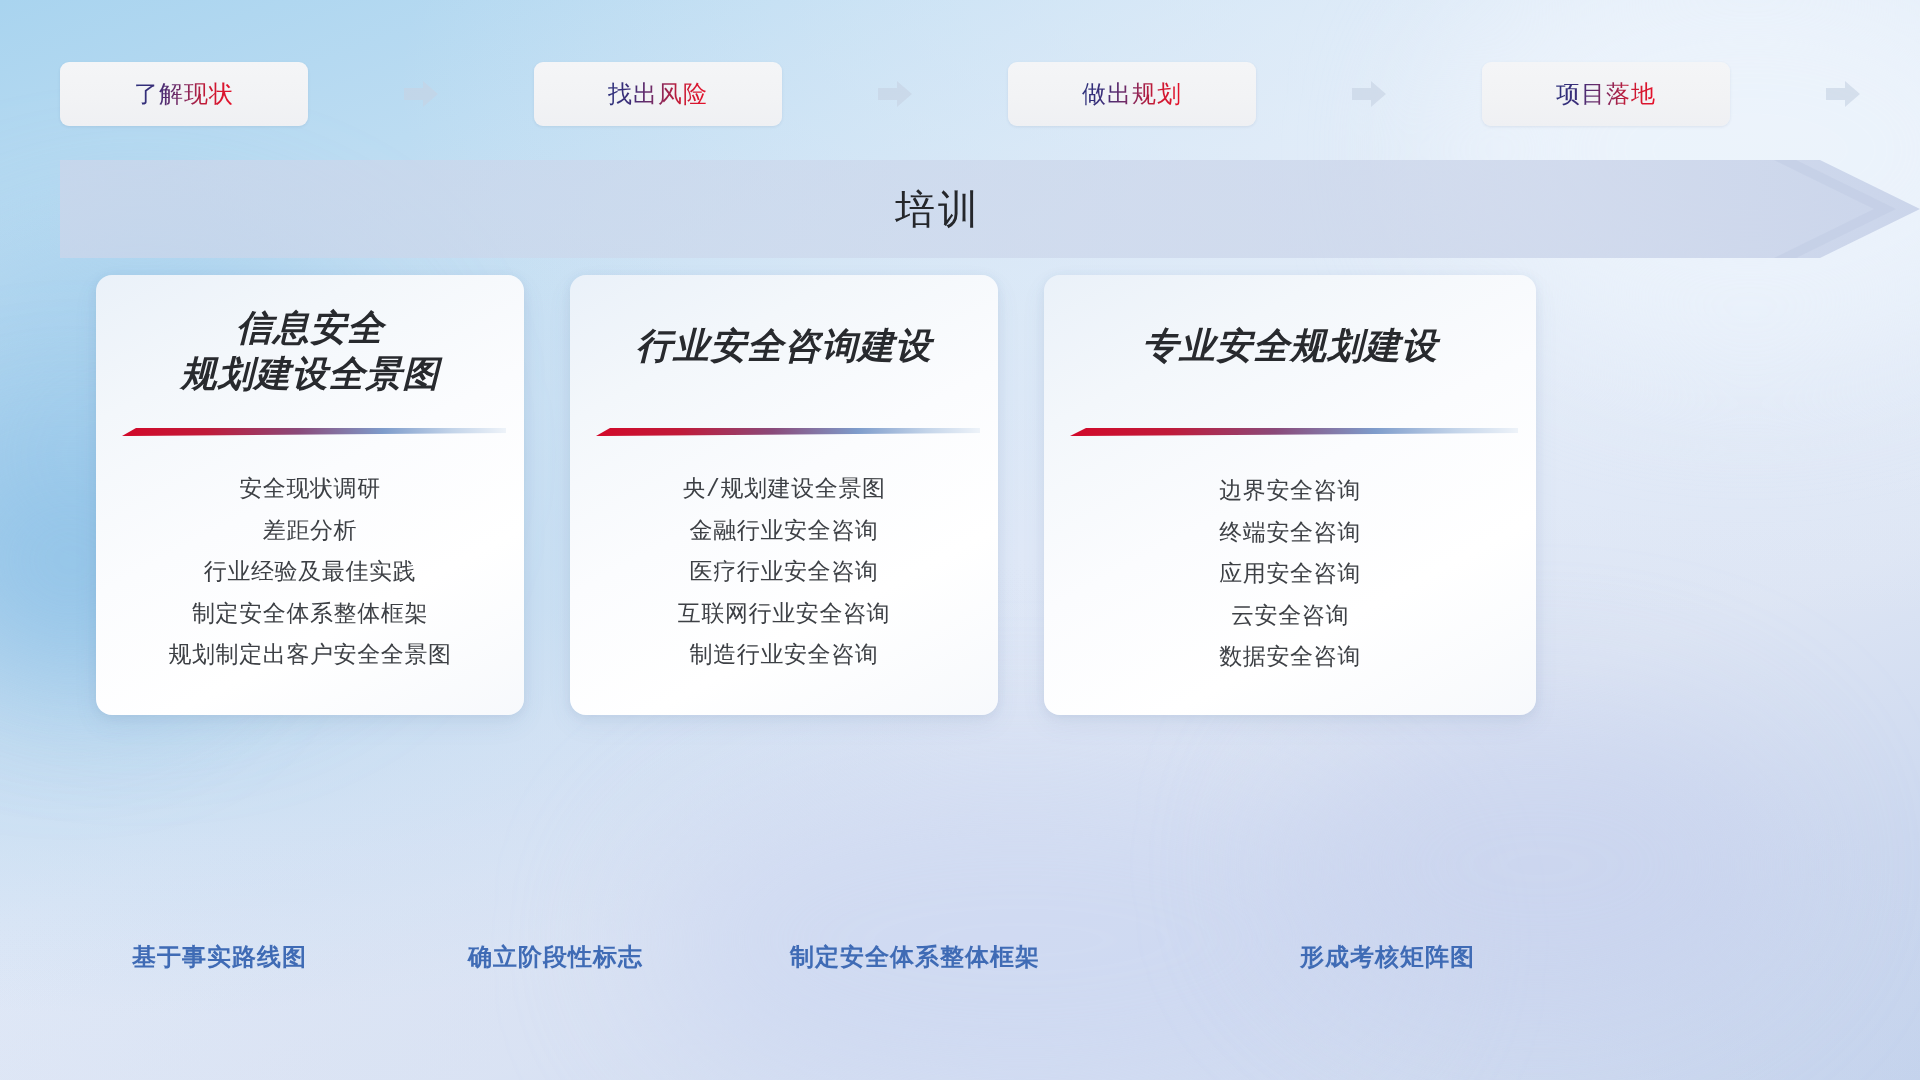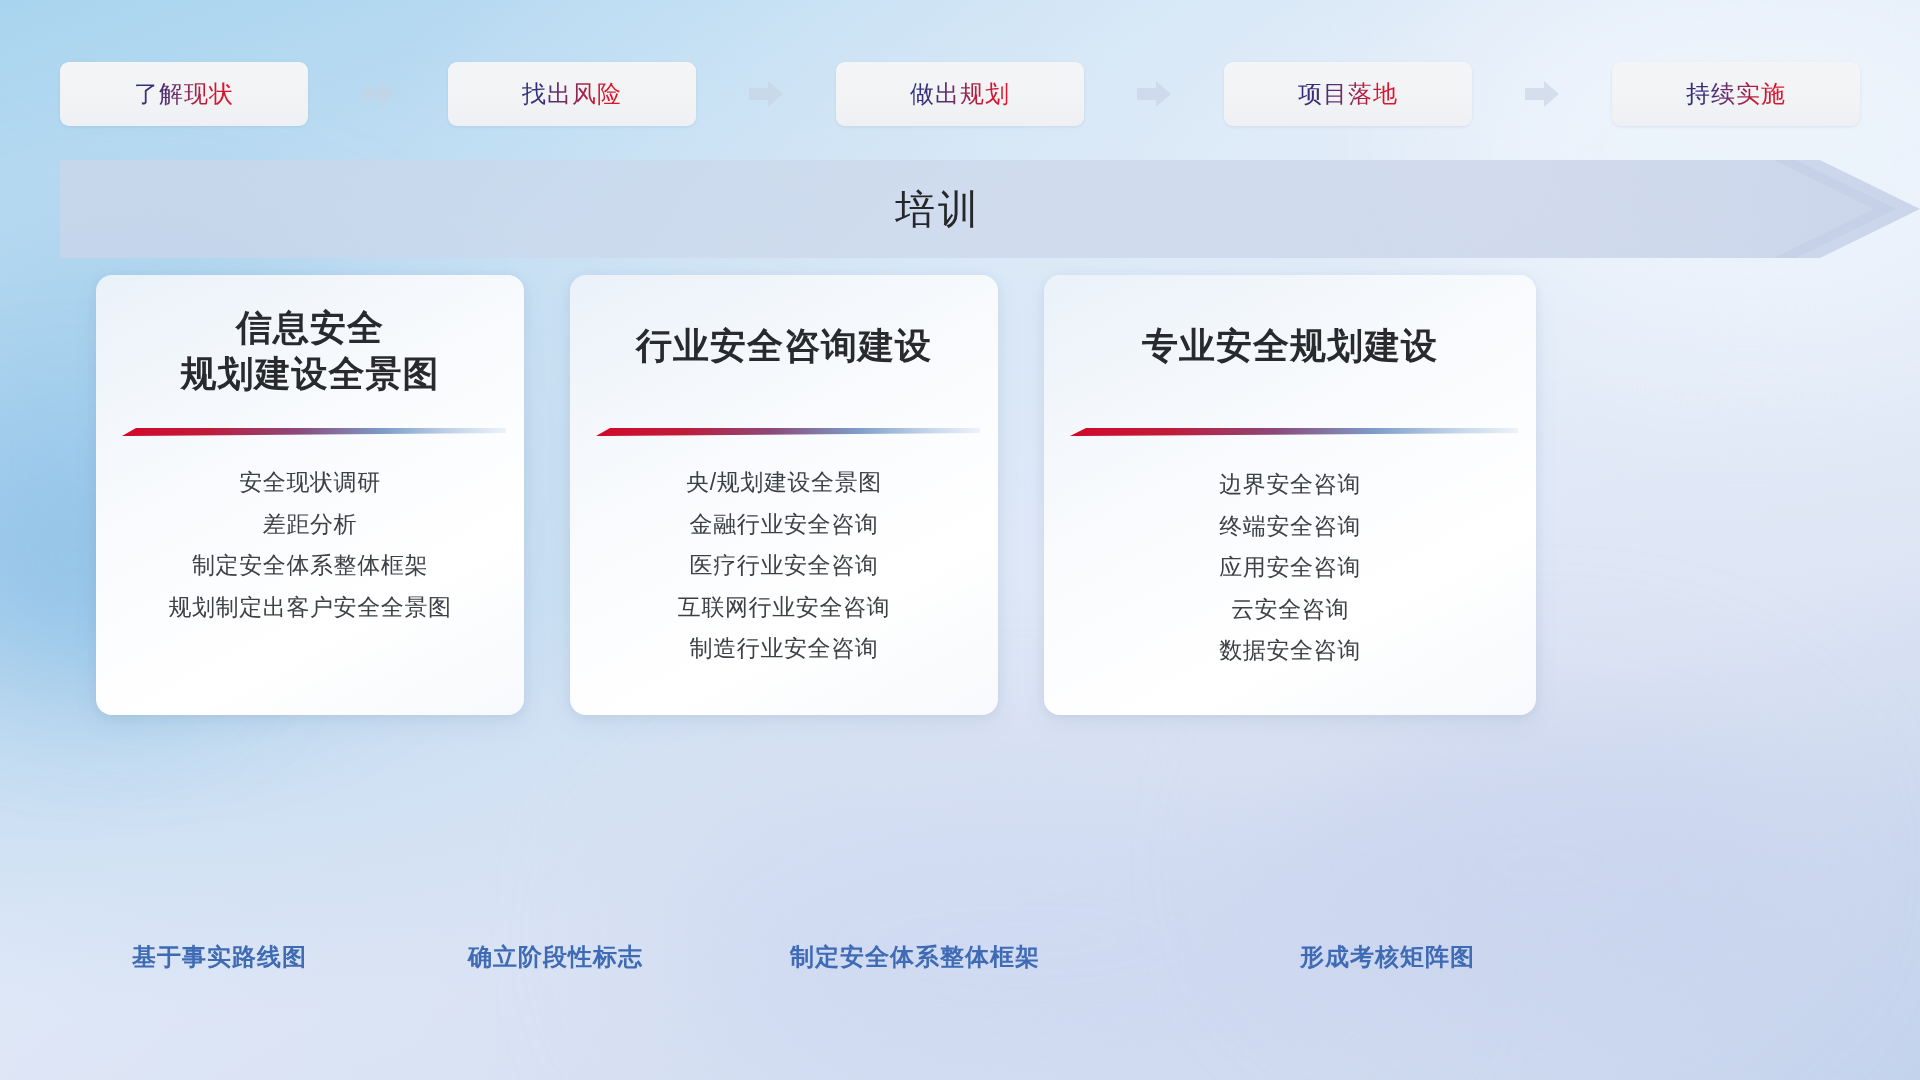--- a/index.html
+++ b/index.html
@@ -90,20 +90,21 @@
   .card-1{left:0;width:428px;}
   .card-2{left:474px;width:428px;}
   .card-3{left:948px;width:492px;}
 
   .card-title{
     position:absolute;left:0;right:0;top:34px;
     text-align:center;
     font-size:36px;font-weight:700;color:#282a2e;line-height:1.28;
     letter-spacing:1px;
     white-space:pre-line;
+    font-style:italic;
   }
   .card-1 .card-title{top:30px;}
   .card-2 .card-title{top:48px;}
   .card-3 .card-title{top:48px;}
 
   .divider{
     position:absolute;left:26px;right:18px;height:9px;
   }
   .card-1 .divider{top:152px;}
   .card-2 .divider{top:152px;}
@@ -113,21 +114,21 @@
   .card-list{
     position:absolute;left:14px;right:14px;top:196px;
     text-align:center;
   }
   .card-list li{
     list-style:none;
     font-size:23px;color:#3d4045;line-height:1;
     padding:0;margin:0 0 18.5px 0;
     letter-spacing:.6px;white-space:nowrap;
   }
-  .card-list{margin:0;padding:0;}
+  .card-list{margin:8px;padding:0;font-family:Liberation Mono, monospace;}
   .card-3 .card-list{top:198px;}
 
   
   #captions{
     position:absolute;left:0;top:945px;width:1920px;height:40px;text-decoration:underline;
   }
   .caption{
     position:absolute;top:0;
     font-size:24px;font-weight:700;color:#3f6bb5;letter-spacing:1px;
     white-space:nowrap;line-height:1;
@@ -178,23 +179,20 @@
 
     <div class="chip">
       <span class="chip-label">项目落地</span>
     </div>
     <span class="step-arrow">
       <svg viewBox="0 0 34 30">
           <path d="M0 9 H19 V2 L34 15 L19 28 V21 H0 Z" fill="#c7d3e4"></path>
         </svg>
     </span>
 
-    <div class="chip">
-      <span class="chip-label">持续实施</span>
-    </div>
   </div>
 
   <div id="band">
     <svg viewBox="0 0 1860 98" preserveAspectRatio="none">
       <defs>
         <linearGradient id="bandGrad" x1="0" y1="0" x2="1" y2="0">
           <stop offset="0" stop-color="#cdd6ea" stop-opacity=".72"></stop>
           <stop offset="0.35" stop-color="#ccd6ea" stop-opacity=".62"></stop>
           <stop offset="0.72" stop-color="#c8d2e8" stop-opacity=".66"></stop>
           <stop offset="1" stop-color="#c2cde6" stop-opacity=".78"></stop>
@@ -222,20 +220,21 @@
               <stop offset="0.86" stop-color="#c3d4e9"></stop>
               <stop offset="1" stop-color="#eef3f9"></stop>
             </linearGradient>
           </defs>
           <path d="M0 9 L14 1 H384 L384 6 L8 9 Z" fill="url(#divGrad1)"></path>
         </svg>
       </div>
       <ul class="card-list">
         <li>安全现状调研</li>
         <li>差距分析</li>
+        <li>行业经验及最佳实践</li>
         <li>制定安全体系整体框架</li>
         <li>规划制定出客户安全全景图</li>
       </ul>
     </div>
 
     <div class="card card-2">
       <div class="card-title">行业安全咨询建设</div>
       <div class="divider">
         <svg viewBox="0 0 384 9" preserveAspectRatio="none">
           <defs>

